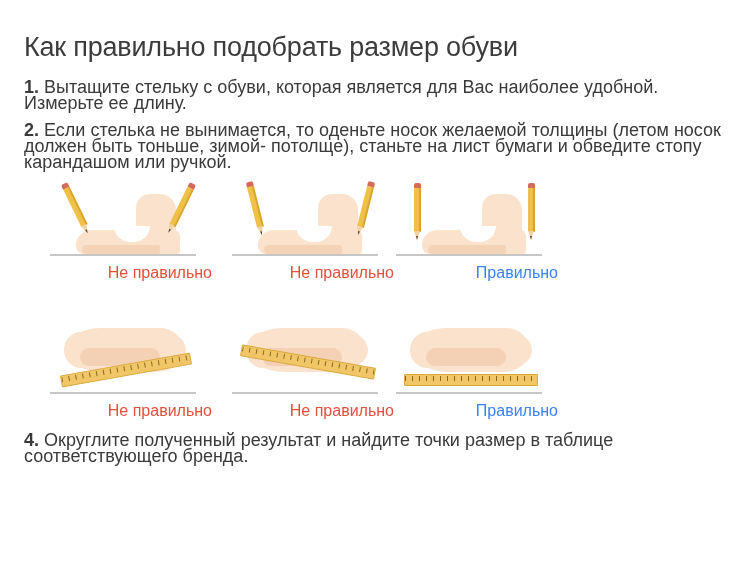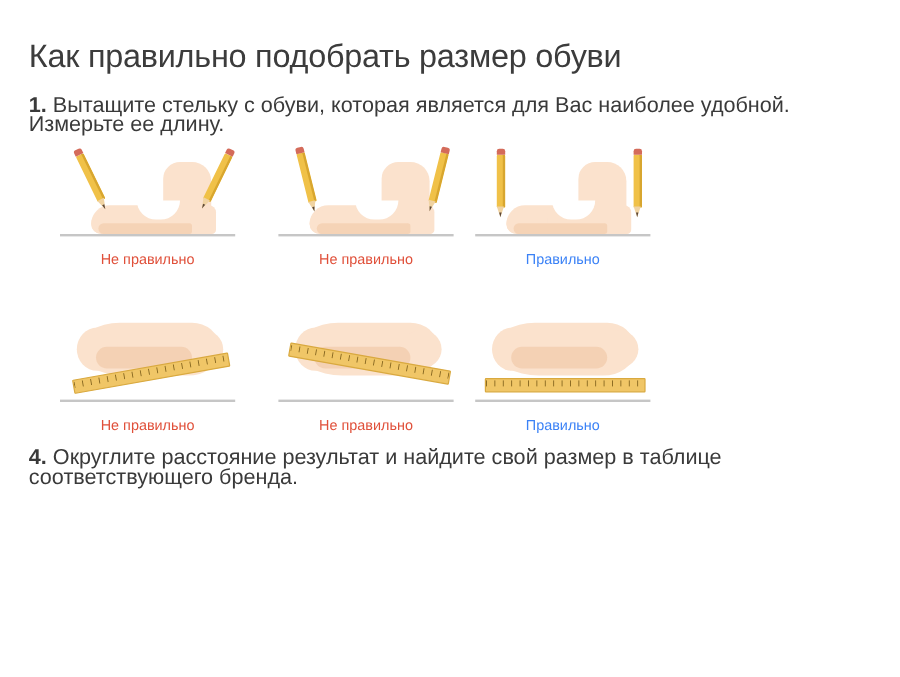--- a/index.html
+++ b/index.html
@@ -70,24 +70,24 @@
     position: absolute;
     left: 0;
     bottom: 0;
     width: 146px;
     height: 2px;
     background: #c6c6c6;
   }
   .caption {
     position: absolute;
     bottom: -18px;
-    left: 0;
+    left: 16px;
     width: 146px;
-    text-align: center;
-    font-size: 12px;
+    text-align: right;
+    font-size: 16px;
   }
   .caption.bad { color: #e0503a; }
   .caption.good { color: #3b82f6; }
 
   
   .foot-side {
     position: absolute;
     left: 26px;
     bottom: 2px;
     width: 104px;
@@ -263,20 +263,24 @@
 
 <div class="page">
 
   <h1 class="title">Как правильно подобрать размер обуви</h1>
 
   <p class="step">
     <b>1.</b>
     <span>Вытащите стельку с обуви, которая является для Вас наиболее удобной. Измерьте ее длину.</span>
   </p>
 
+  <p class="step">
+    <b>2.</b>
+    <span>Если стелька не вынимается, то оденьте носок желаемой толщины (летом носок должен быть тоньше, зимой- потолще), станьте на лист бумаги и обведите стопу карандашом или ручкой.</span>
+  </p>
 
 
   <div class="figure-row row1">
 
     <div class="fig" style="left:26px;">
       <div class="canvas">
         <div class="foot-side">
           <div class="leg"></div>
           <div class="sole"></div>
           <div class="toe"></div>
@@ -399,17 +403,17 @@
         <div class="ground"></div>
       </div>
       <div class="caption good">Правильно</div>
     </div>
 
   </div>
 
   <div class="footer-steps">
     <p class="step">
       <b>4.</b>
-      <span>Округлите расстояние результат и найдите свой размер в таблице соответствующего бренда.</span>
+      <span>Округлите полученный результат и найдите точки размер в таблице соответствующего бренда.</span>
     </p>
   </div>
 
 </div>
 
 </body></html>

